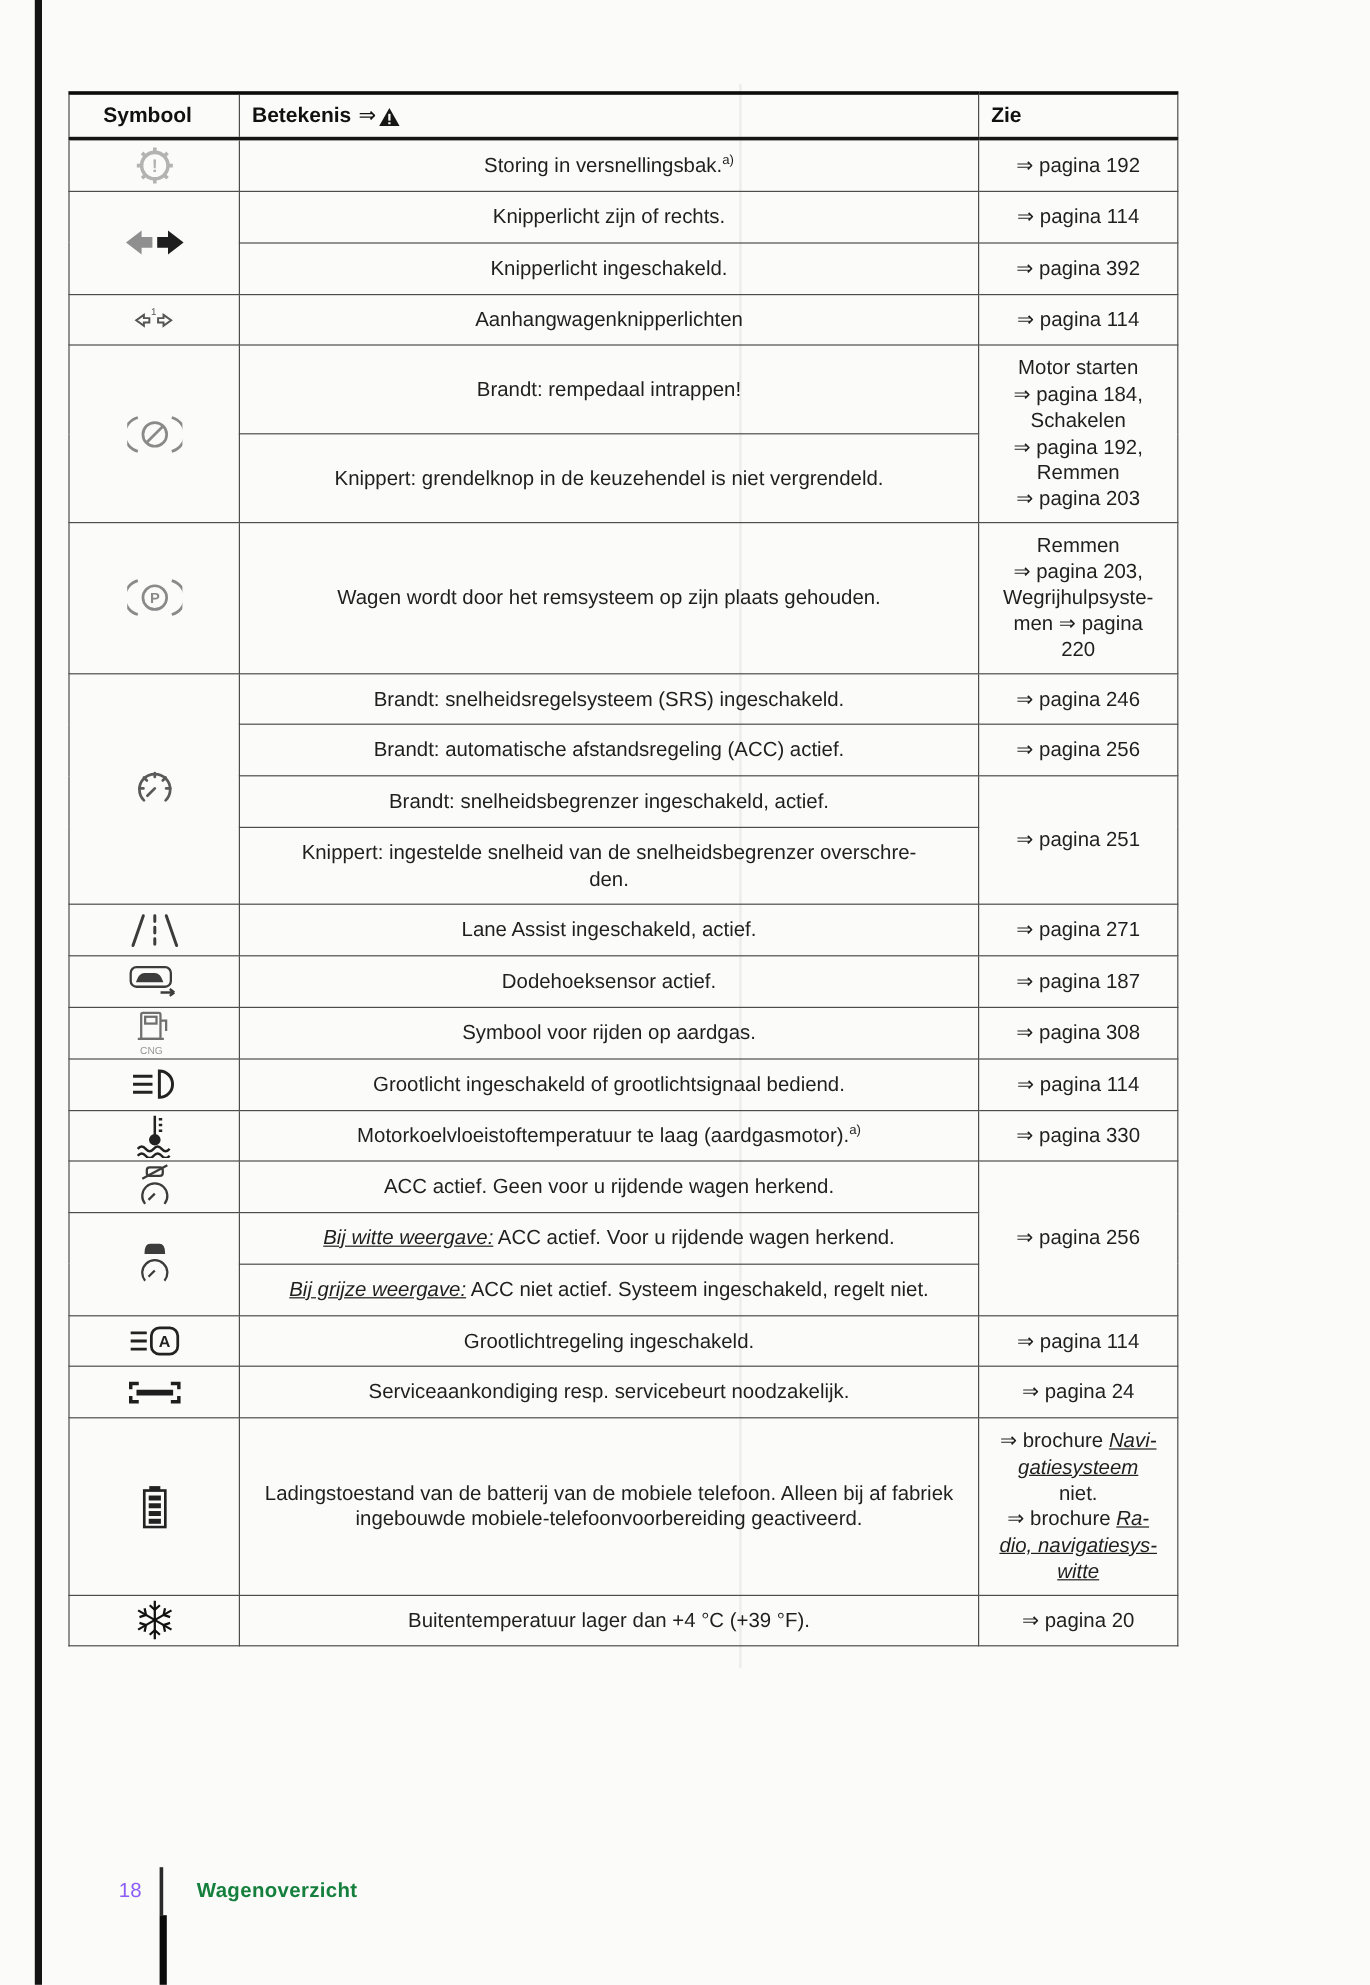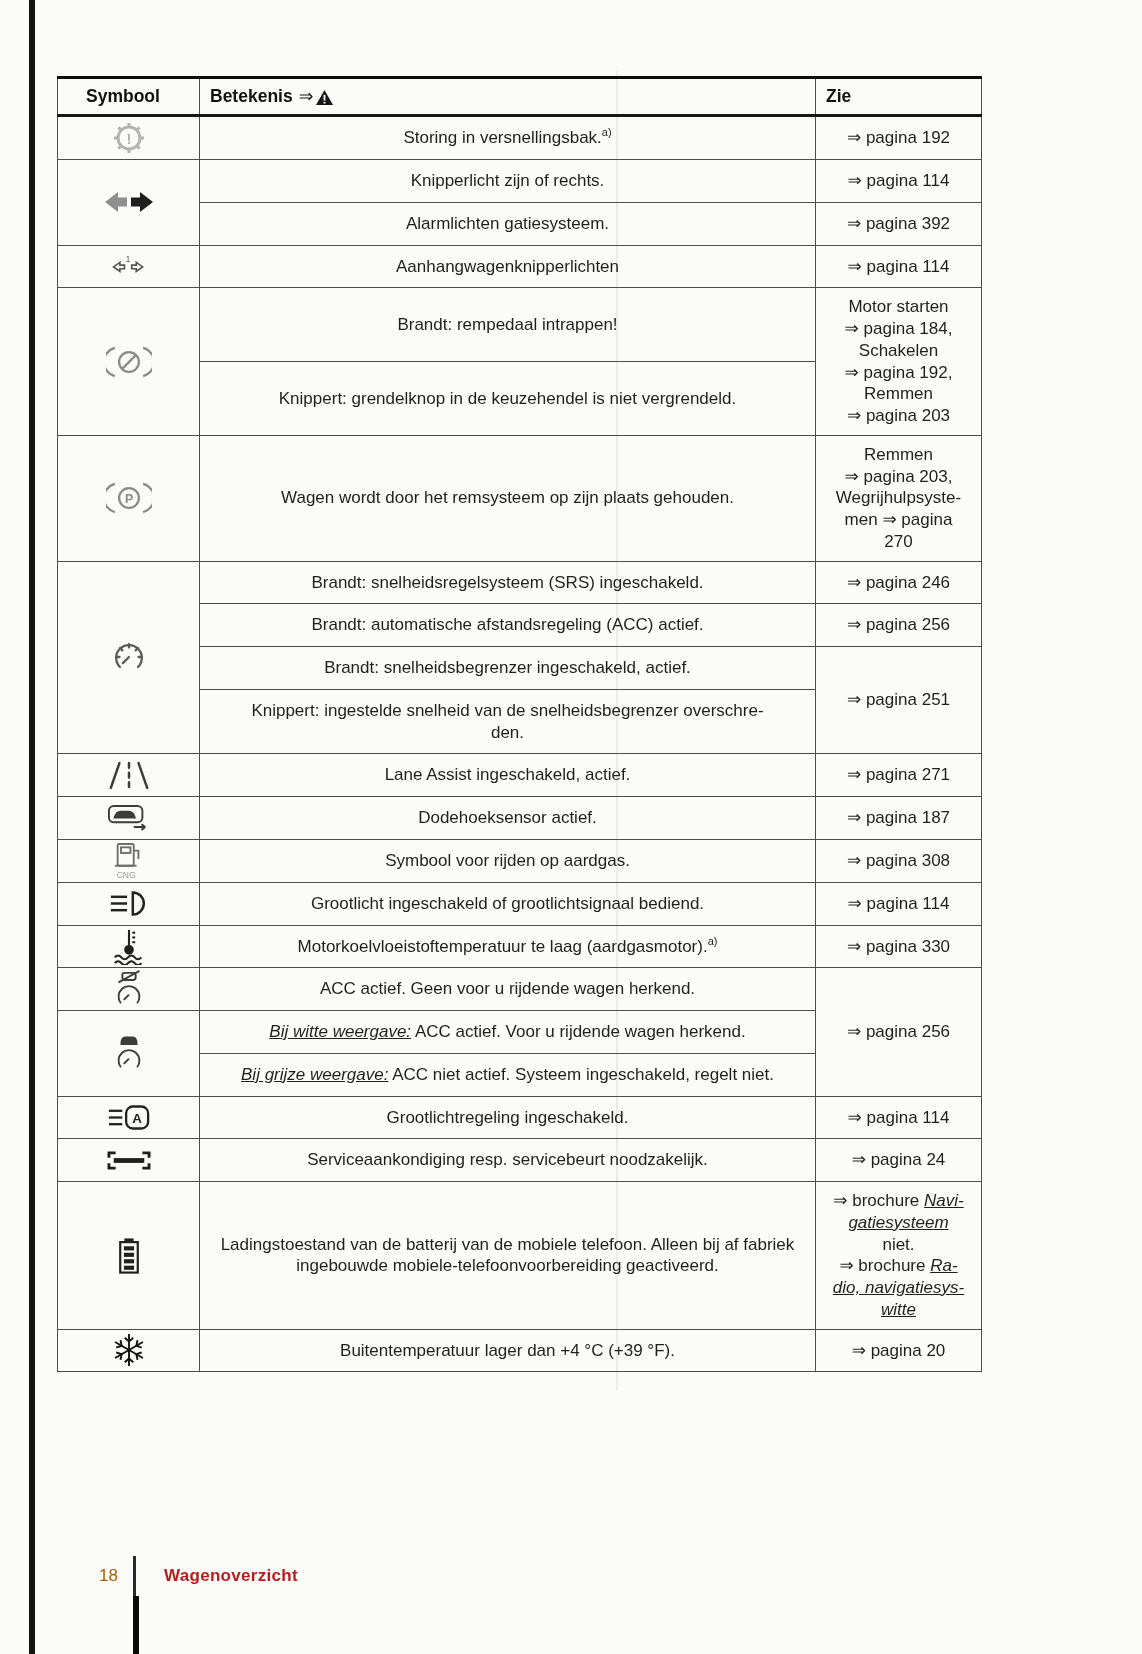--- a/index.html
+++ b/index.html
@@ -27,23 +27,23 @@
   td{font-size:17px;line-height:1.28;vertical-align:middle;color:#1f1f1f;}
   td.col-symbol{text-align:center;}
   td.col-meaning{padding:10px 12px;}
   td.col-see{padding:8px 9px;}
   .line{margin:0;text-align:center;}
   .sup{font-size:11px;vertical-align:super;line-height:0;}
   .it{font-style:italic;text-decoration:underline;}
   .icon{display:inline-flex;align-items:center;justify-content:center;vertical-align:middle;}
 
   .footer{position:absolute;left:99px;top:1556px;display:flex;align-items:center;font-size:17px;}
-  .pagenum{color:#a16207;width:30px;}
+  .pagenum{color:#8b5cf6;width:30px;}
   .rule{display:inline-block;width:3px;height:40px;background:#2a2a2a;margin-left:4px;}
-  .section{font-weight:bold;color:#b91c1c;margin-left:28px;letter-spacing:0.3px;}
+  .section{font-weight:bold;color:#15803d;margin-left:28px;letter-spacing:0.3px;}
   .footer-bar{position:absolute;left:133px;top:1596px;width:6px;height:58px;background:#0b0b0b;}
 </style>
 </head>
 <body>
 
 <div class="page">
   <div class="scan-edge"></div>
   <div class="fold-line"></div>
 
   <table class="symbol-table">
@@ -105,21 +105,21 @@
             </span></td>
           <td class="col-meaning">
             <div class="line"><span>Knipperlicht zijn of rechts.</span></div>
           </td>
           <td class="col-see">
             <div class="line"><span>⇒ pagina 114</span></div>
           </td>
         </tr>
         <tr>
           <td class="col-meaning">
-            <div class="line"><span>Alarmlichten gatiesysteem.</span></div>
+            <div class="line"><span>Knipperlicht ingeschakeld.</span></div>
           </td>
           <td class="col-see">
             <div class="line"><span>⇒ pagina 392</span></div>
           </td>
         </tr>
         <tr>
           <td class="col-symbol"><span class="icon">
               <svg viewBox="0 0 44 26" width="40" height="24">
                 <g stroke="#555" fill="none" stroke-width="1.8">
                   <path d="M12,9 L5,14 L12,19 L12,16 L17,16 L17,12 L12,12 Z"></path>
@@ -175,21 +175,21 @@
               </svg>
             </span></td>
           <td class="col-meaning">
             <div class="line"><span>Wagen wordt door het remsysteem op zijn plaats gehouden.</span></div>
           </td>
           <td class="col-see">
             <div class="line"><span>Remmen</span></div>
             <div class="line"><span>⇒ pagina 203,</span></div>
             <div class="line"><span>Wegrijhulpsyste-</span></div>
             <div class="line"><span>men ⇒ pagina</span></div>
-            <div class="line"><span>270</span></div>
+            <div class="line"><span>220</span></div>
           </td>
         </tr>
         <tr>
           <td class="col-symbol" rowspan="4"><span class="icon">
               <svg viewBox="0 0 40 40" width="38" height="38">
                 <g stroke="#5a5a5a" fill="none" stroke-width="2.4" stroke-linecap="round">
                   <path d="M10.5,30.5 A13.5,13.5 0 1 1 29.5,30.5"></path>
                   <line x1="20" y1="6.5" x2="20" y2="10"></line>
                   <line x1="10.5" y1="10.5" x2="13" y2="13"></line>
                   <line x1="29.5" y1="10.5" x2="27" y2="13"></line>

